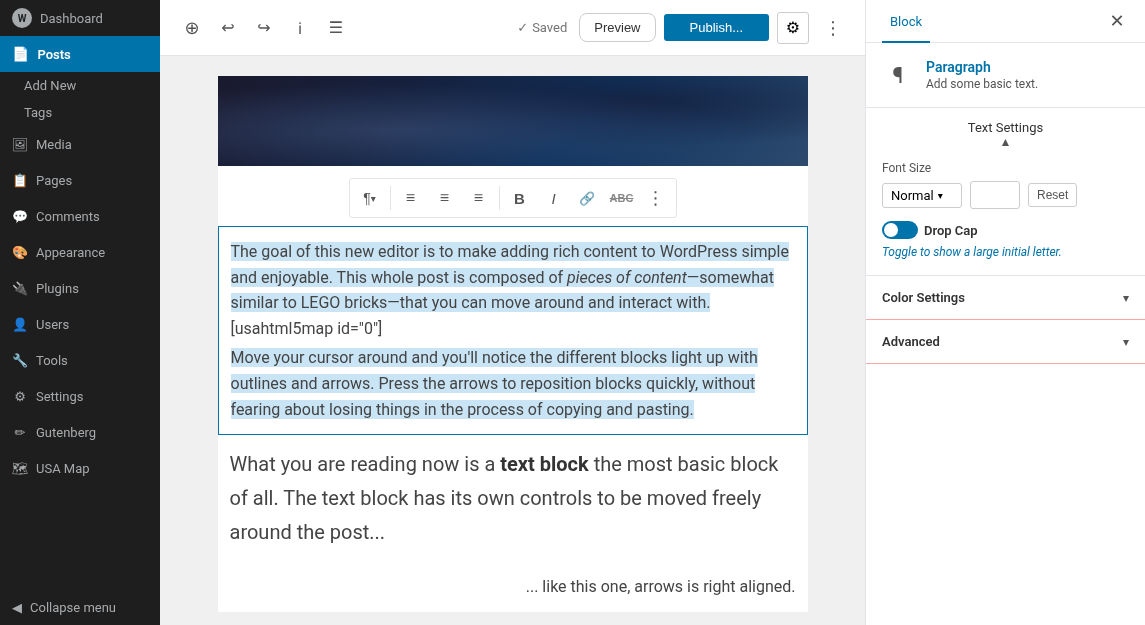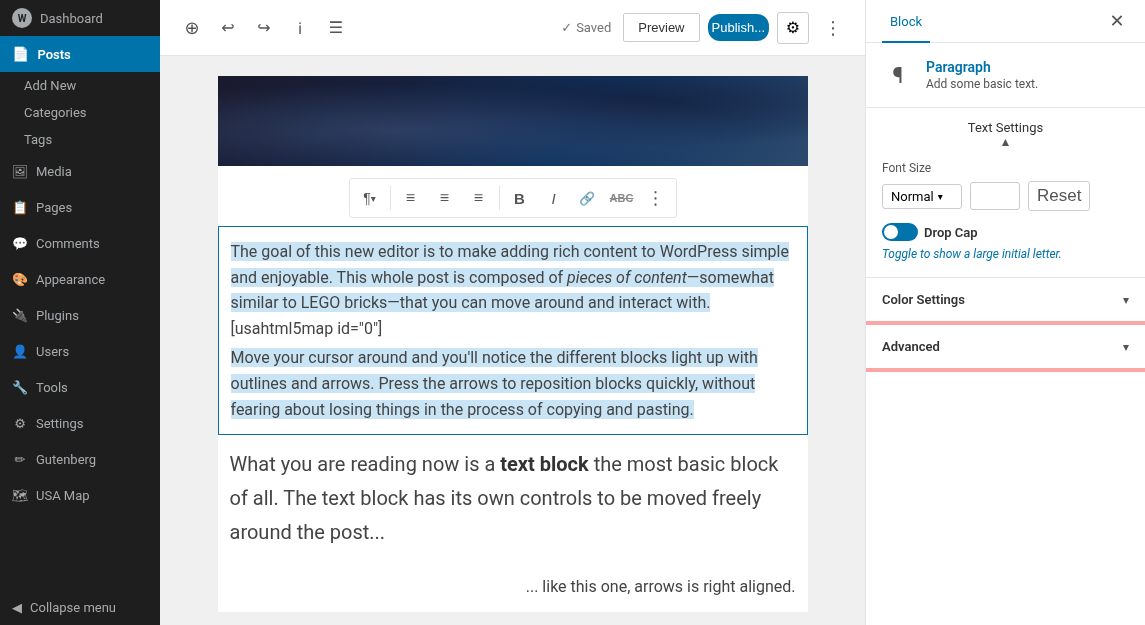--- a/index.html
+++ b/index.html
@@ -117,32 +117,32 @@
     .toolbar-spacer { flex: 1; }
     .toolbar-saved {
       display: flex; align-items: center; gap: 4px;
       color: #757575; font-size: 13px;
       margin-right: 8px;
     }
     .btn-preview {
       border: 1px solid #ccc;
       background: #fff;
       padding: 6px 14px;
-      border-radius: 2px;
+      border-radius: 8px;
       cursor: pointer;
       font-size: 13px;
       color: #333;
       margin-right: 4px;
     }
     .btn-publish {
       background: #0073aa;
       color: #fff;
       border: none;
-      padding: 6px 4px;
-      border-radius: 12px;
+      padding: 6px 26px;
+      border-radius: 3px;
       cursor: pointer;
       font-size: 13px;
       margin-right: 4px;
     }
     .btn-settings {
       width: 32px; height: 32px;
       border: 1px solid #ccc;
       background: #fff;
       border-radius: 3px;
       cursor: pointer;
@@ -375,21 +375,21 @@
       width: 50px;
       height: 28px;
       padding: 0 6px;
       font-size: 13px;
     }
     .reset-btn {
       border: 1px solid #ccc;
       background: #fff;
       border-radius: 3px;
       padding: 4px 8px;
-      font-size: 17px;
+      font-size: 12px;
       cursor: pointer;
       color: #555;
     }
 
     
     .drop-cap-row {
       display: flex;
       align-items: center;
       gap: 6px;
       margin-bottom: 6px;
@@ -421,21 +421,21 @@
       font-style: italic;
       margin-top: 4px;
     }
 
     
     .collapsed-section {
       display: flex;
       align-items: center;
       justify-content: space-between;
       padding: 14px 16px;
-      border-bottom: 4px solid #fca5a5;
+      border-bottom: 1px solid #fca5a5;
       cursor: pointer;
     }
     .collapsed-section-title {
       font-size: 13px;
       font-weight: 600;
       color: #333;
     }
     .collapsed-section .chevron {
       font-size: 12px; color: #555;
     }
@@ -458,21 +458,20 @@
     <div class="wp-icon">W</div>
     <span>Dashboard</span>
   </div>
 
   <div class="sidebar-posts-header">
     <span style="font-size:14px;">📄</span>
     <span>Posts</span>
   </div>
 
   <div class="sidebar-sub-item">Add New</div>
-  <div class="sidebar-sub-item">Categories</div>
   <div class="sidebar-sub-item">Tags</div>
 
   <div class="sidebar-menu-item">
     <span class="sidebar-menu-icon">🖼</span>
     <span>Media</span>
   </div>
   <div class="sidebar-menu-item">
     <span class="sidebar-menu-icon">📋</span>
     <span>Pages</span>
   </div>

